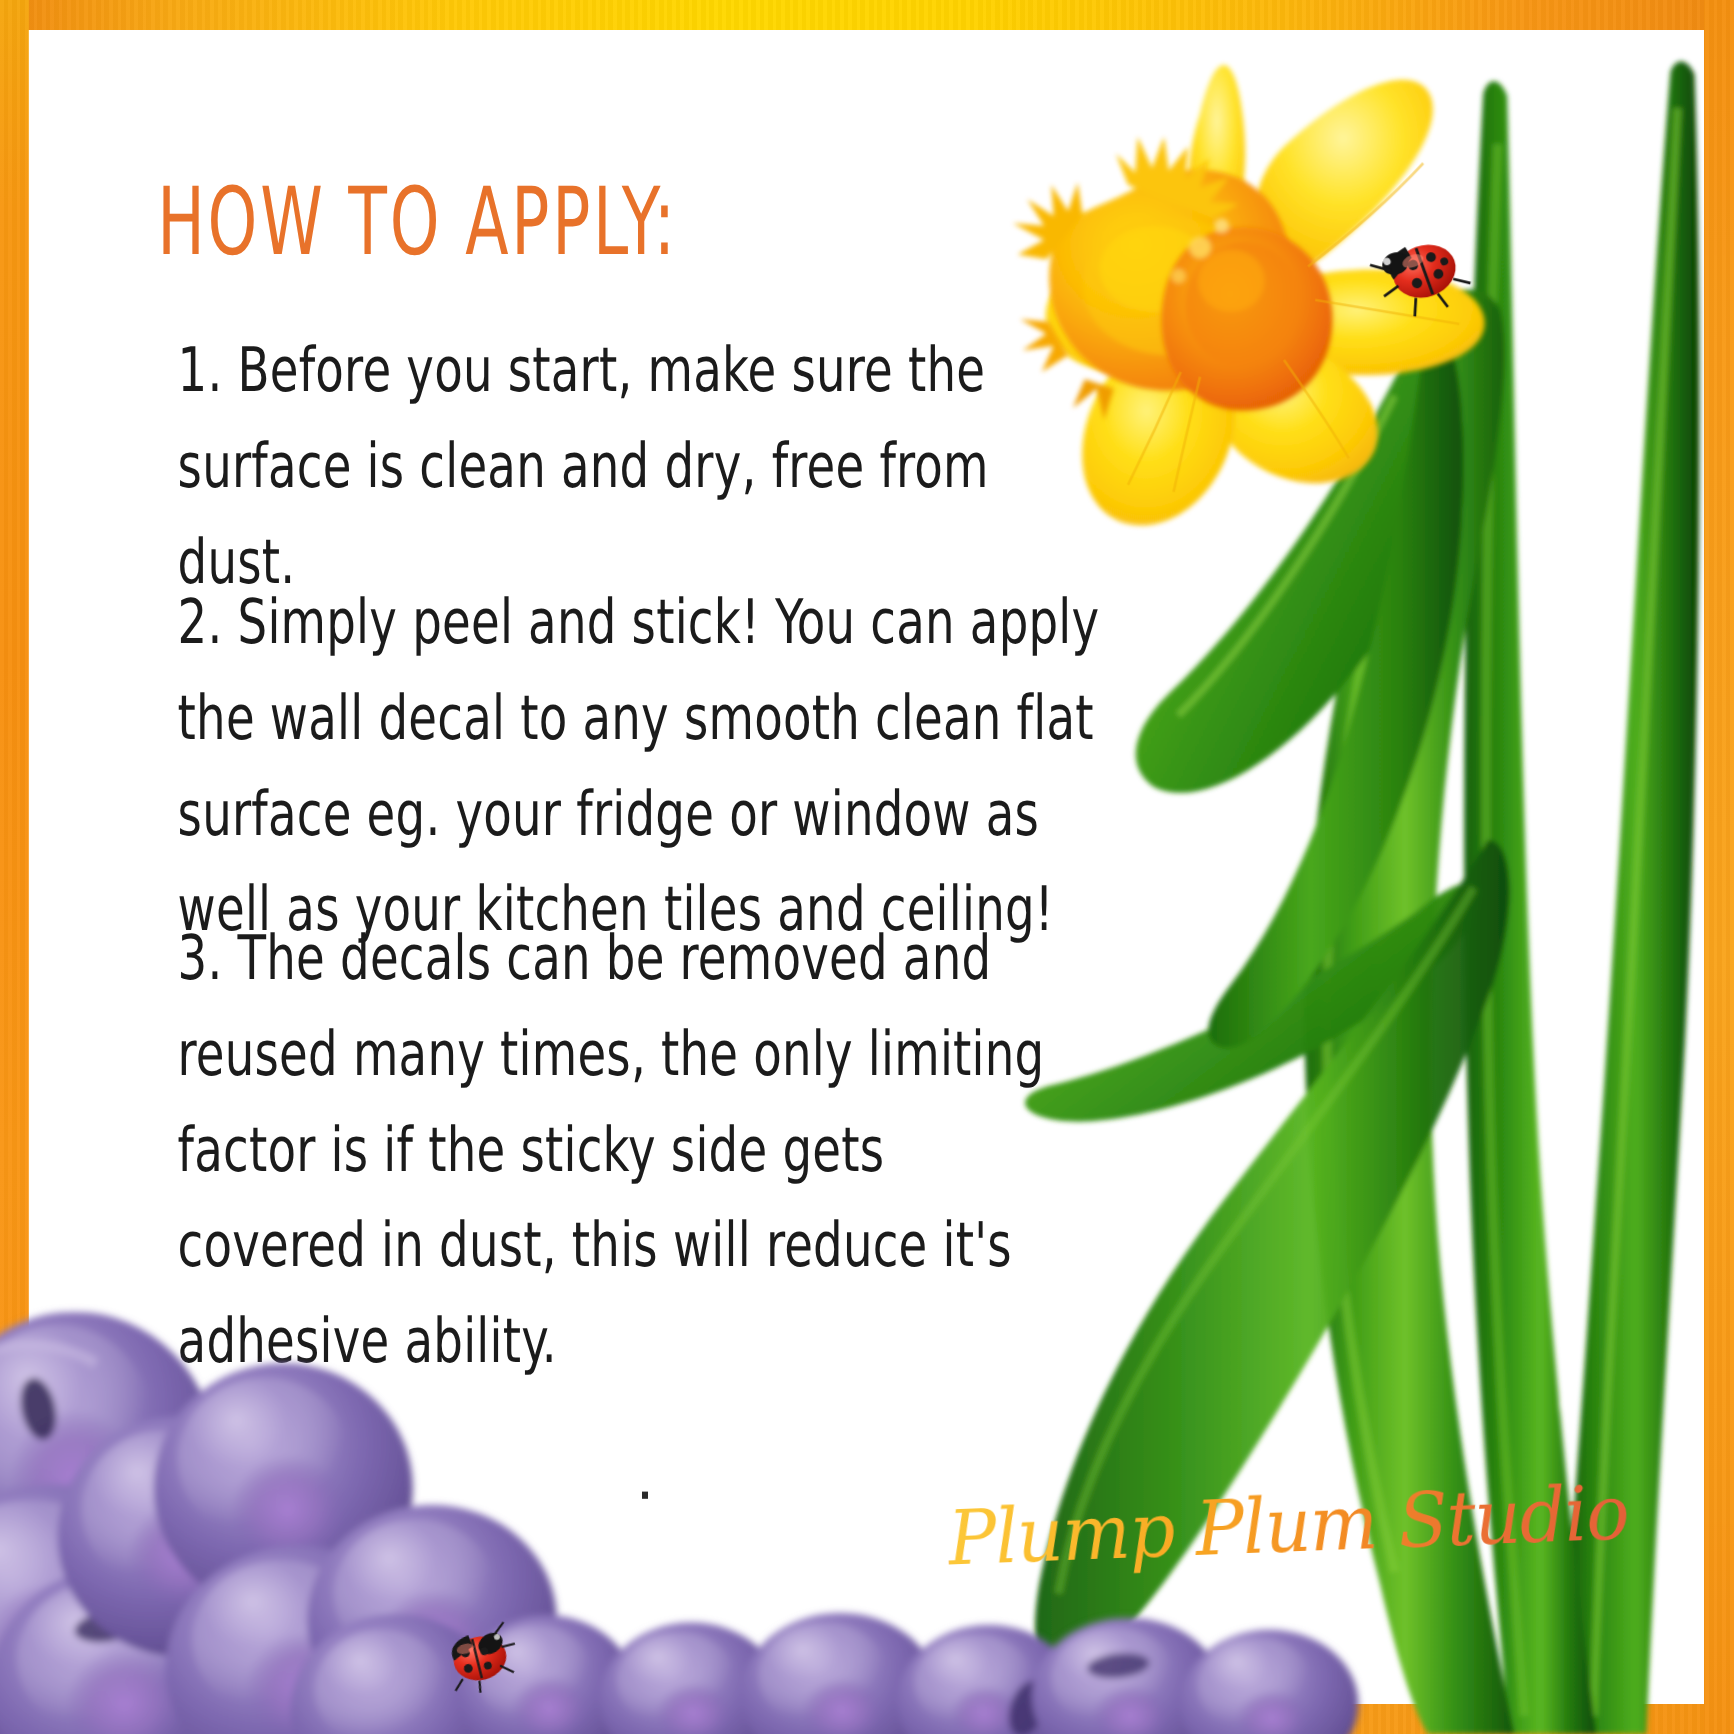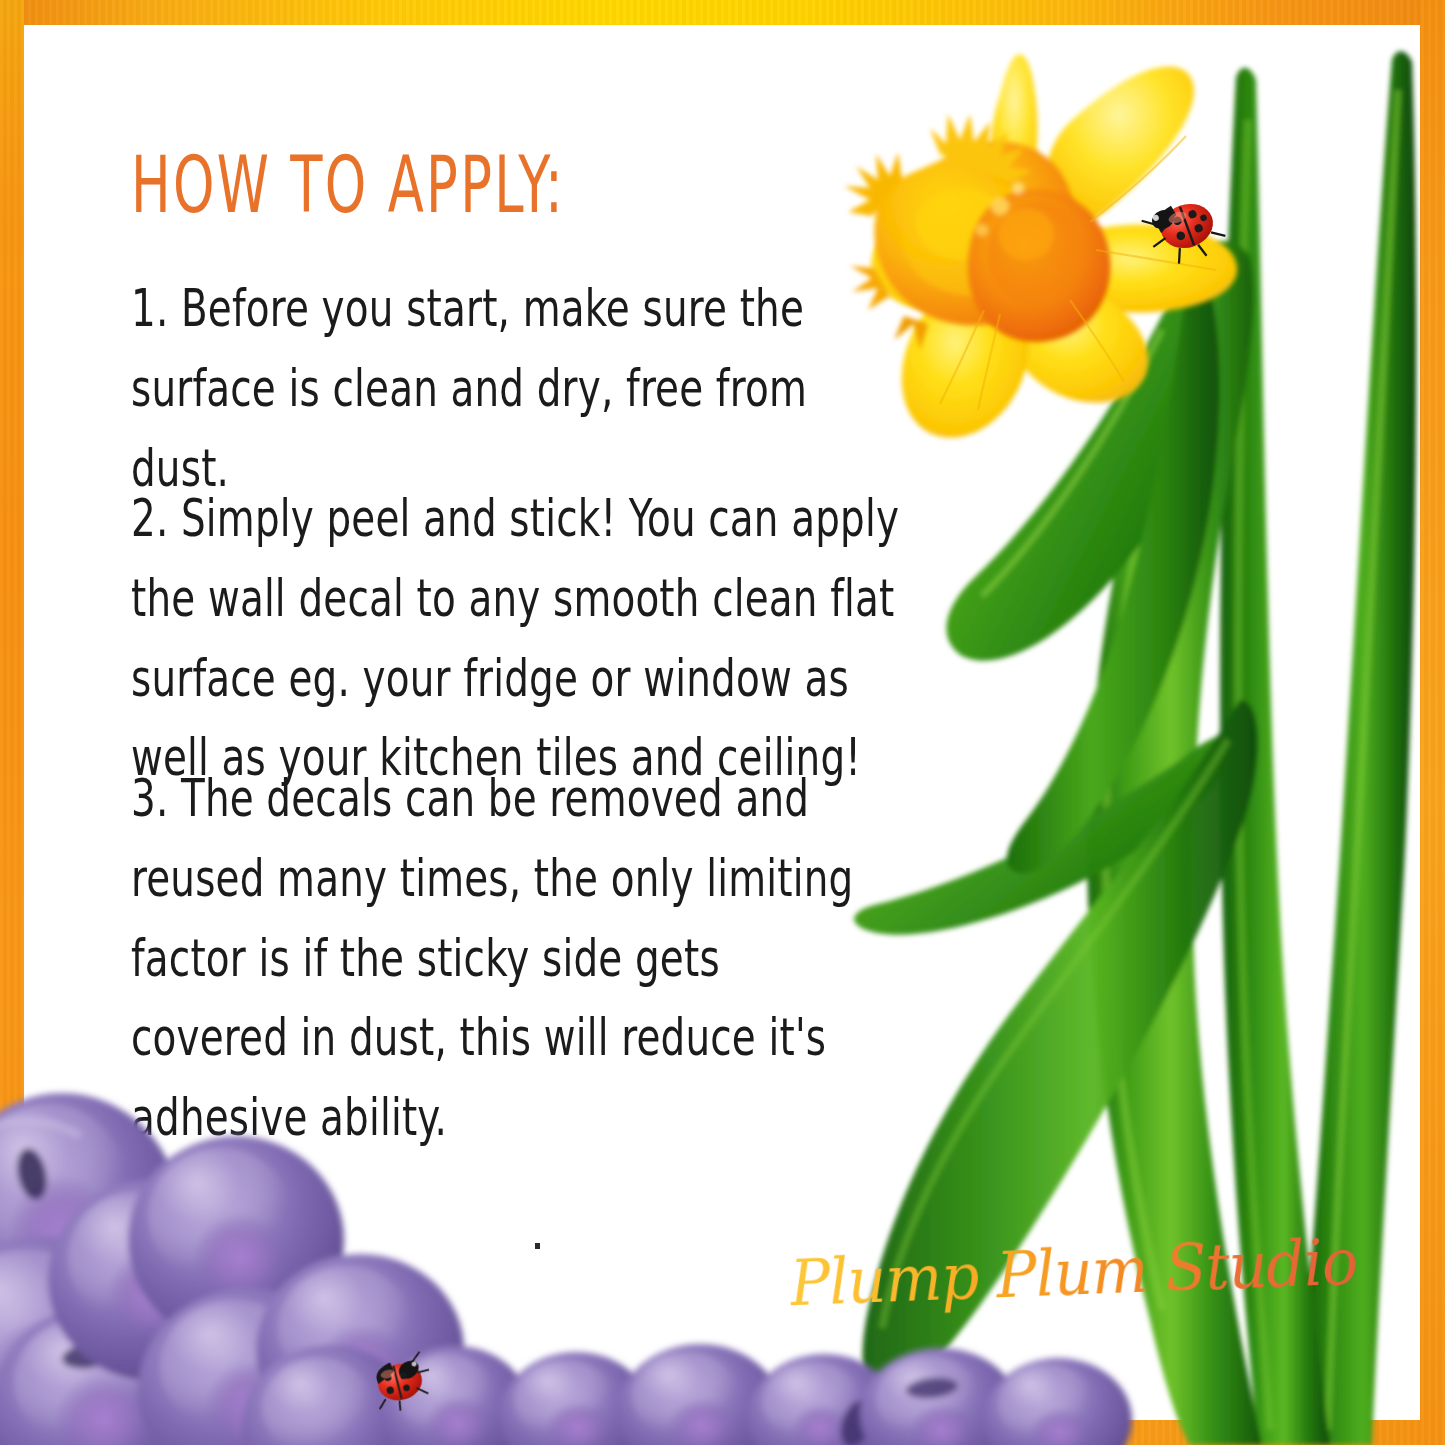--- a/index.html
+++ b/index.html
@@ -48,21 +48,21 @@
     color:#e8722a;
     font-family:"DejaVu Sans Condensed","Liberation Sans Narrow","Liberation Sans",sans-serif;
     font-size:63px;
     font-weight:400;
     letter-spacing:2.5px;
     line-height:1.0;
     transform:scaleX(.93) scaleY(1.24);
     transform-origin:left top;
     white-space:nowrap;
   }
-  .steps{margin-top:60px;}
+  .steps{margin-top:60px;margin-left:17px;}
   .step{
     color:#1b1b1b;
     font-family:"DejaVu Sans Condensed","Liberation Sans Narrow","Liberation Sans",sans-serif;
     font-size:45px;
     font-weight:300;
     line-height:70px;
     letter-spacing:.2px;
     transform:scaleX(.96) scaleY(1.14);
     transform-origin:left top;
     margin:0 0 0 0;

